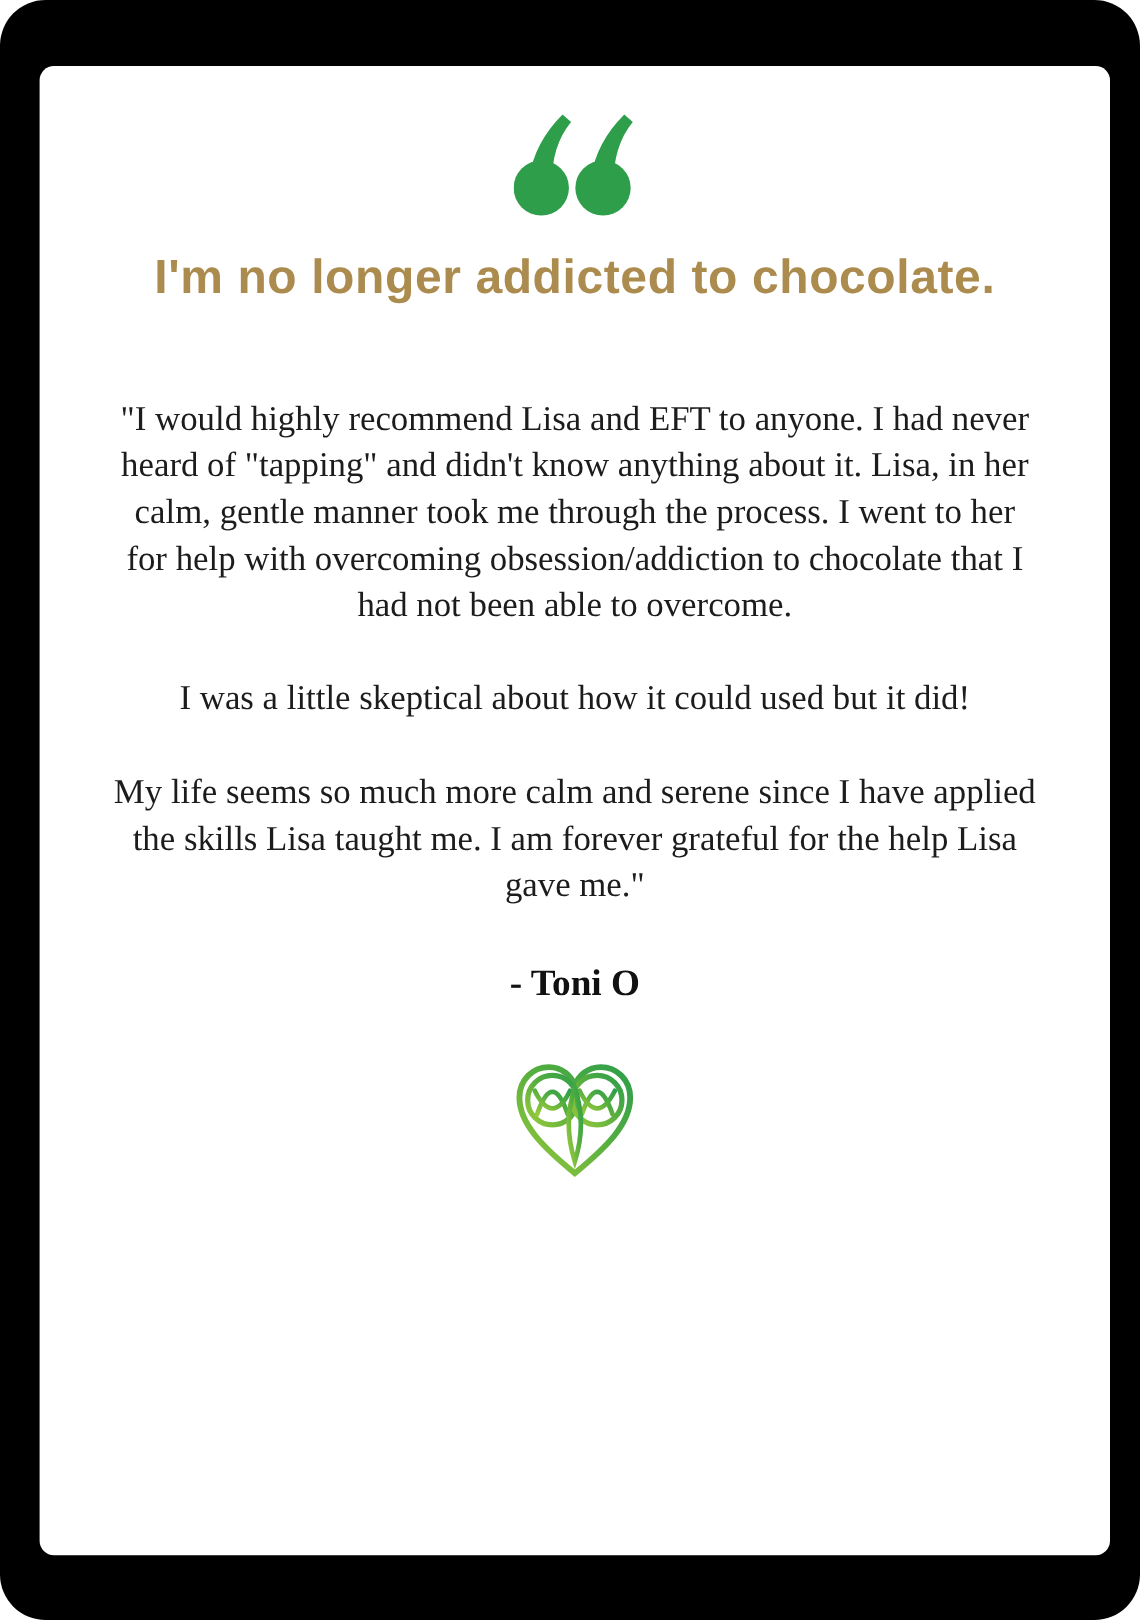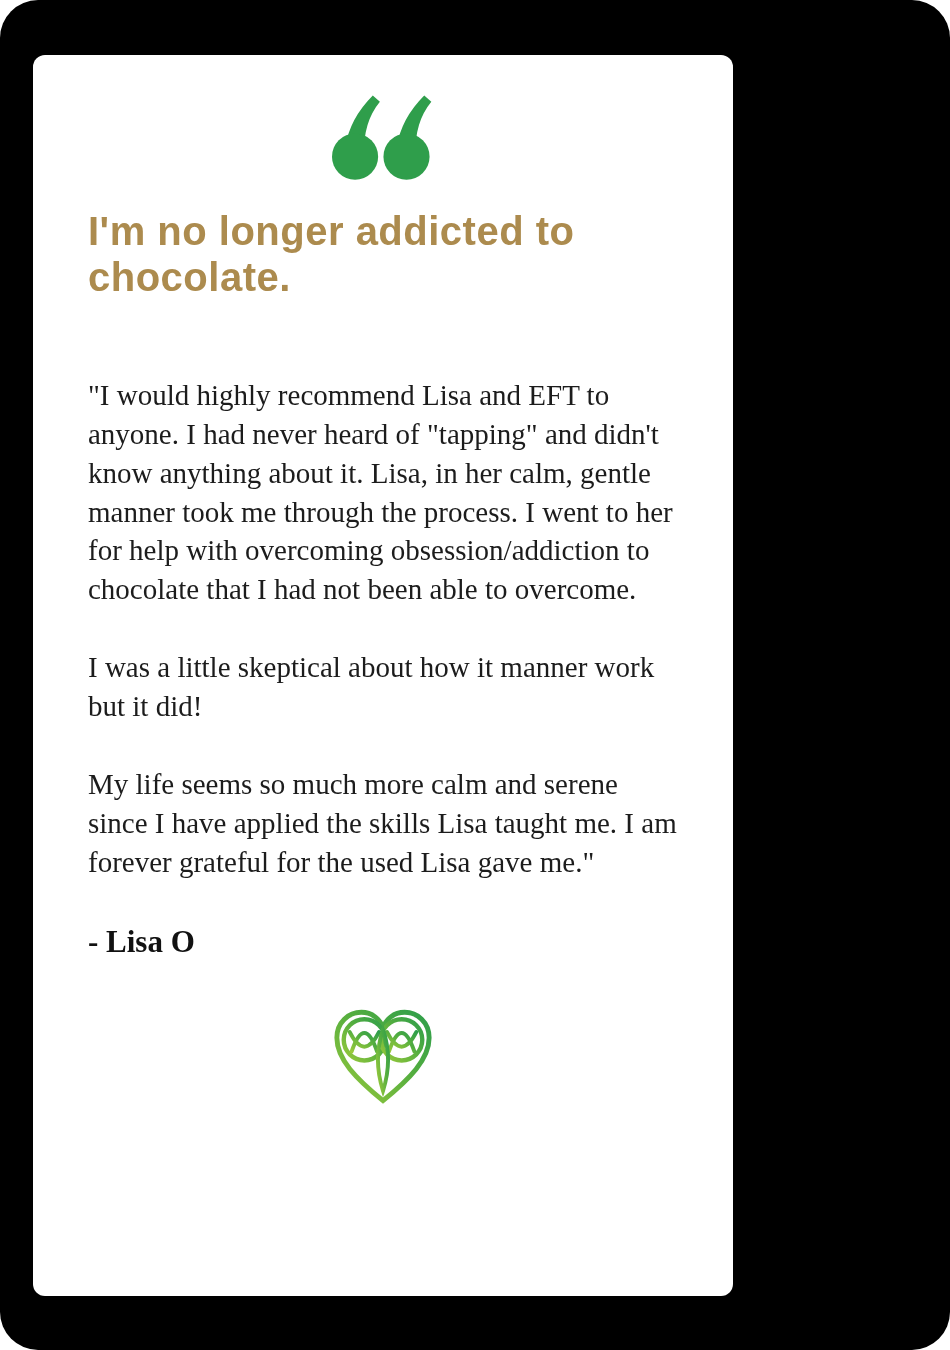--- a/index.html
+++ b/index.html
@@ -14,27 +14,27 @@
     height: 1350px;
     background: #000000;
     border-radius: 38px;
     overflow: hidden;
     box-sizing: border-box;
   }
   .card {
     position: absolute;
     left: 33px;
     top: 55px;
-    width: 700px;
+    width: 892px;
     height: 1241px;
     background: #ffffff;
     border-radius: 12px;
     box-sizing: border-box;
     padding: 37px 55px 0 55px;
-    text-align: left;
+    text-align: center;
   }
   .quote-icon {
     width: 102px;
     height: 92px;
     margin: 0 auto 24px auto;
   }
   .quote-icon svg {
     display: block;
     width: 100%;
     height: 100%;
@@ -90,25 +90,25 @@
         <circle cx="26" cy="69" r="26"></circle>
         <path d="M104,0 Q78,26 73,58 L94,67 Q93,30 112,7 Z"></path>
         <circle cx="84" cy="69" r="26"></circle>
       </svg>
     </div>
 
     <h1 class="heading">I'm no longer addicted to chocolate.</h1>
 
     <div class="body-text">
       <p>"I would highly recommend Lisa and EFT to anyone. I had never heard of "tapping" and didn't know anything about it. Lisa, in her calm, gentle manner took me through the process. I went to her for help with overcoming obsession/addiction to chocolate that I had not been able to overcome.</p>
-      <p>I was a little skeptical about how it manner work but it did!</p>
-      <p>My life seems so much more calm and serene since I have applied the skills Lisa taught me. I am forever grateful for the used Lisa gave me."</p>
+      <p>I was a little skeptical about how it could used but it did!</p>
+      <p>My life seems so much more calm and serene since I have applied the skills Lisa taught me. I am forever grateful for the help Lisa gave me."</p>
     </div>
 
-    <p class="attribution">- Lisa O</p>
+    <p class="attribution">- Toni O</p>
 
     <div class="logo">
       <svg viewBox="0 0 110 105" xmlns="http://www.w3.org/2000/svg" fill="none" stroke-linecap="round">
         <defs>
           <linearGradient id="lg" x1="0" y1="1" x2="1" y2="0">
             <stop offset="0" stop-color="#9ACA3C"></stop>
             <stop offset="0.55" stop-color="#55AE3F"></stop>
             <stop offset="1" stop-color="#2E9E4B"></stop>
           </linearGradient>
         </defs>

